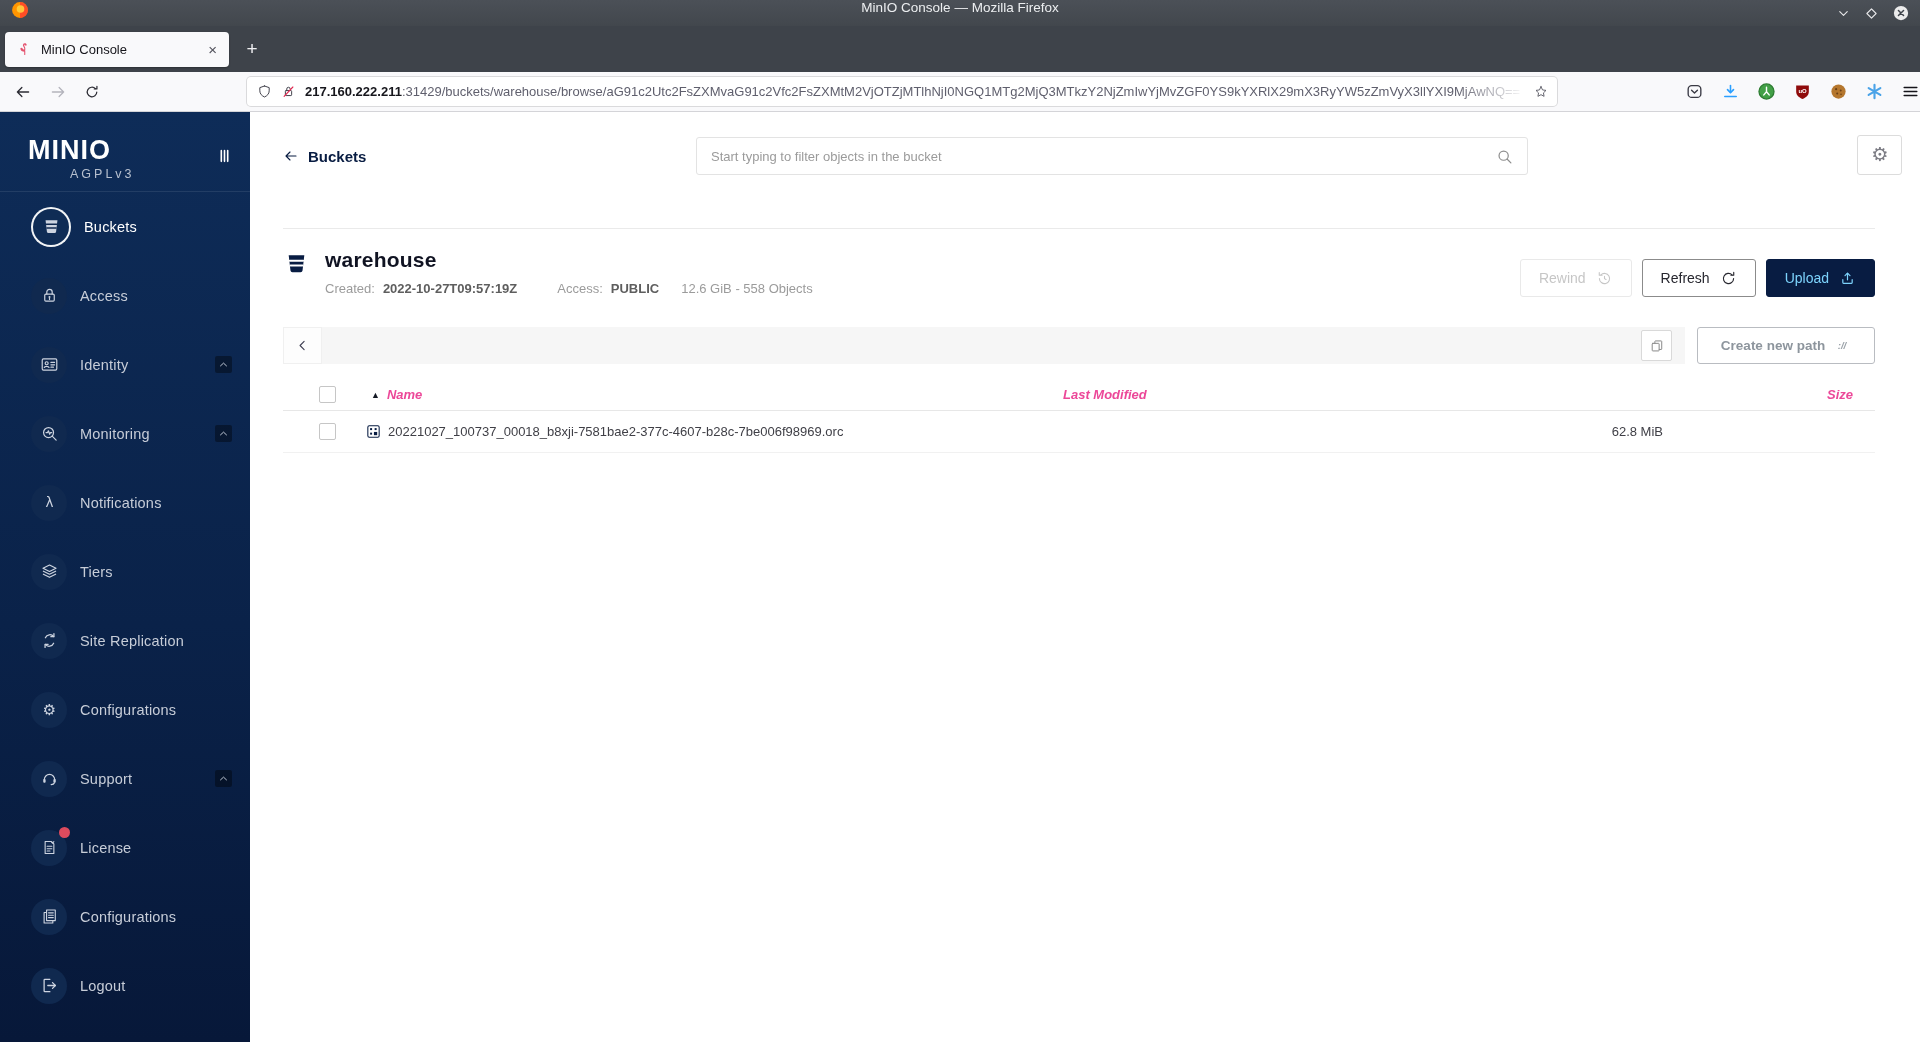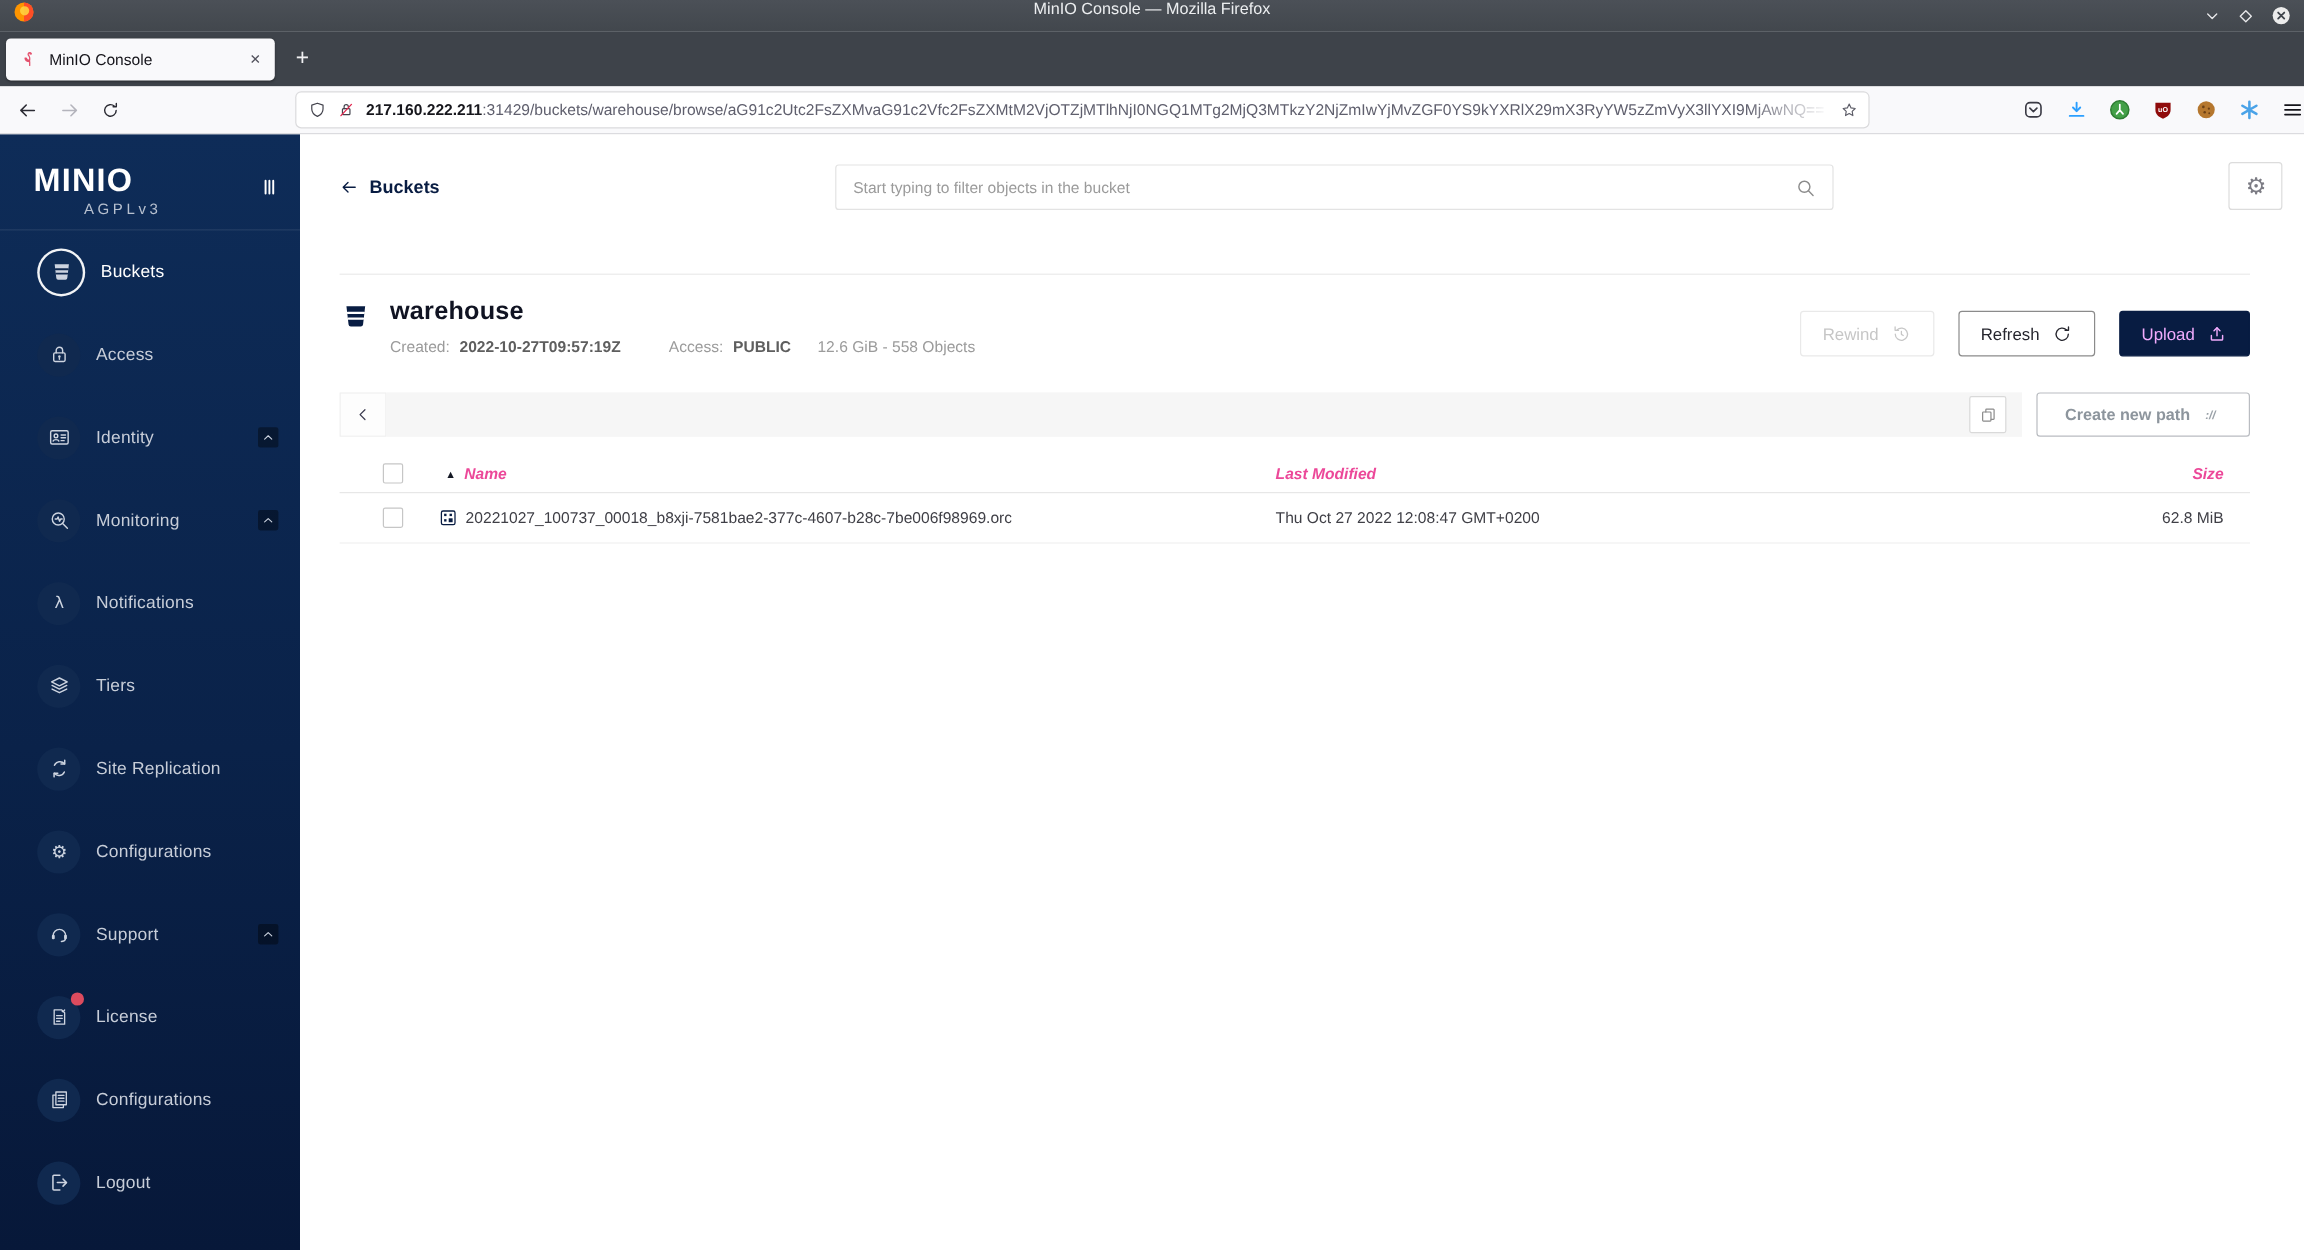--- a/index.html
+++ b/index.html
@@ -76,25 +76,25 @@
   .gear-ic{width:22px;height:22px;color:#7c7c84;}
 
   .bucket-section{margin:0 45px 0 33px;border-top:1px solid #eaeaea;padding-top:19px;display:flex;}
   .bucket-ic{width:25px;height:27px;color:var(--navy);--icon-bg:#ffffff;margin:2px 16px 0 1px;flex:none;}
   .bucket-info h1{font-size:21px;font-weight:600;color:#101322;letter-spacing:.2px;}
   .bucket-meta{margin-top:9px;font-size:13px;display:flex;align-items:center;}
   .m-label{color:#9b9b9b;margin-right:8px;}
   .m-value{color:#5e5e5e;font-weight:700;}
   .m-label.sp{margin-left:40px;}
   .m-label.sp2{margin-left:22px;margin-right:0;}
-  .actions{margin-left:auto;margin-top:11px;display:flex;gap:20px;align-self:flex-start;}
+  .actions{margin-left:auto;margin-top:11px;display:flex;gap:10px;align-self:flex-start;}
   .btn{height:38px;display:flex;align-items:center;justify-content:center;gap:10px;border-radius:3px;font-size:14px;font-family:"Liberation Sans",sans-serif;cursor:pointer;background:#fff;border:1px solid #8b8b8b;color:#26262e;padding:0 18px;}
   .btn .btn-ic{width:17px;height:17px;}
   .btn.disabled{border-color:#e9e9e9;color:#c6c6c6;cursor:default;}
-  .btn.primary{background:var(--navy);border-color:var(--navy);color:#f0abfc;}
+  .btn.primary{background:var(--navy);border-color:var(--navy);color:#7dd3fc;}
 
   .browse-bar{margin:30px 45px 0 33px;height:37px;display:flex;align-items:stretch;}
   .crumb-back{width:39px;background:#fdfdfd;border:1px solid #f0f0f0;display:flex;align-items:center;justify-content:center;cursor:pointer;flex:none;}
   .crumb-back span{width:13px;height:13px;color:#3c3c50;}
   .crumb-strip{flex:1;background:#f6f6f6;display:flex;align-items:center;padding-left:22px;min-width:0;}
   .crumbs{font-size:12.5px;color:#8b949d;white-space:nowrap;overflow:hidden;}
   .copy-btn{margin-left:auto;margin-right:13px;width:31px;height:31px;background:#fff;border:1px solid #d9d9d9;border-radius:2px;display:flex;align-items:center;justify-content:center;cursor:pointer;flex:none;}
   .copy-btn span{width:16px;height:16px;color:#8a8a8a;}
   .create-path{margin-left:12px;width:178px;border:1px solid #b9bcc1;border-radius:3px;background:#fff;color:#8d959d;font-size:13.5px;font-weight:600;font-family:"Liberation Sans",sans-serif;display:flex;align-items:center;justify-content:center;gap:8px;cursor:pointer;}
   .cp-ic{width:18px;height:18px;color:#9aa1a8;}
@@ -574,20 +574,19 @@
                   <svg viewBox="0 0 24 24" fill="none" stroke="currentColor" stroke-width="1.5" stroke-linecap="round" stroke-linejoin="round">
                     <rect x="4" y="4" width="16" height="16" rx="2"></rect>
                     <rect x="7.2" y="7.2" width="2.8" height="2.8" fill="currentColor" stroke="none"></rect>
                     <rect x="13.6" y="7.2" width="2.8" height="2.8" fill="currentColor" stroke="none"></rect>
                     <rect x="7.2" y="13.6" width="2.8" height="2.8" fill="currentColor" stroke="none"></rect>
                     <rect x="12.6" y="12.6" width="4.6" height="4.6" fill="currentColor" stroke="none"></rect>
                   </svg>
                 </span>
       <span class="r-name">20221027_100737_00018_b8xji-7581bae2-377c-4607-b28c-7be006f98969.orc</span>
     </div>
-    <div class="c-mod r-mod">Thu Oct 27 2022 12:08:47 GMT+0200</div>
     <div class="c-size r-size">62.8 MiB</div>
   </div>
           </div>
       </div>
     </main>
   </div>
 </div>
 
 </body></html>

